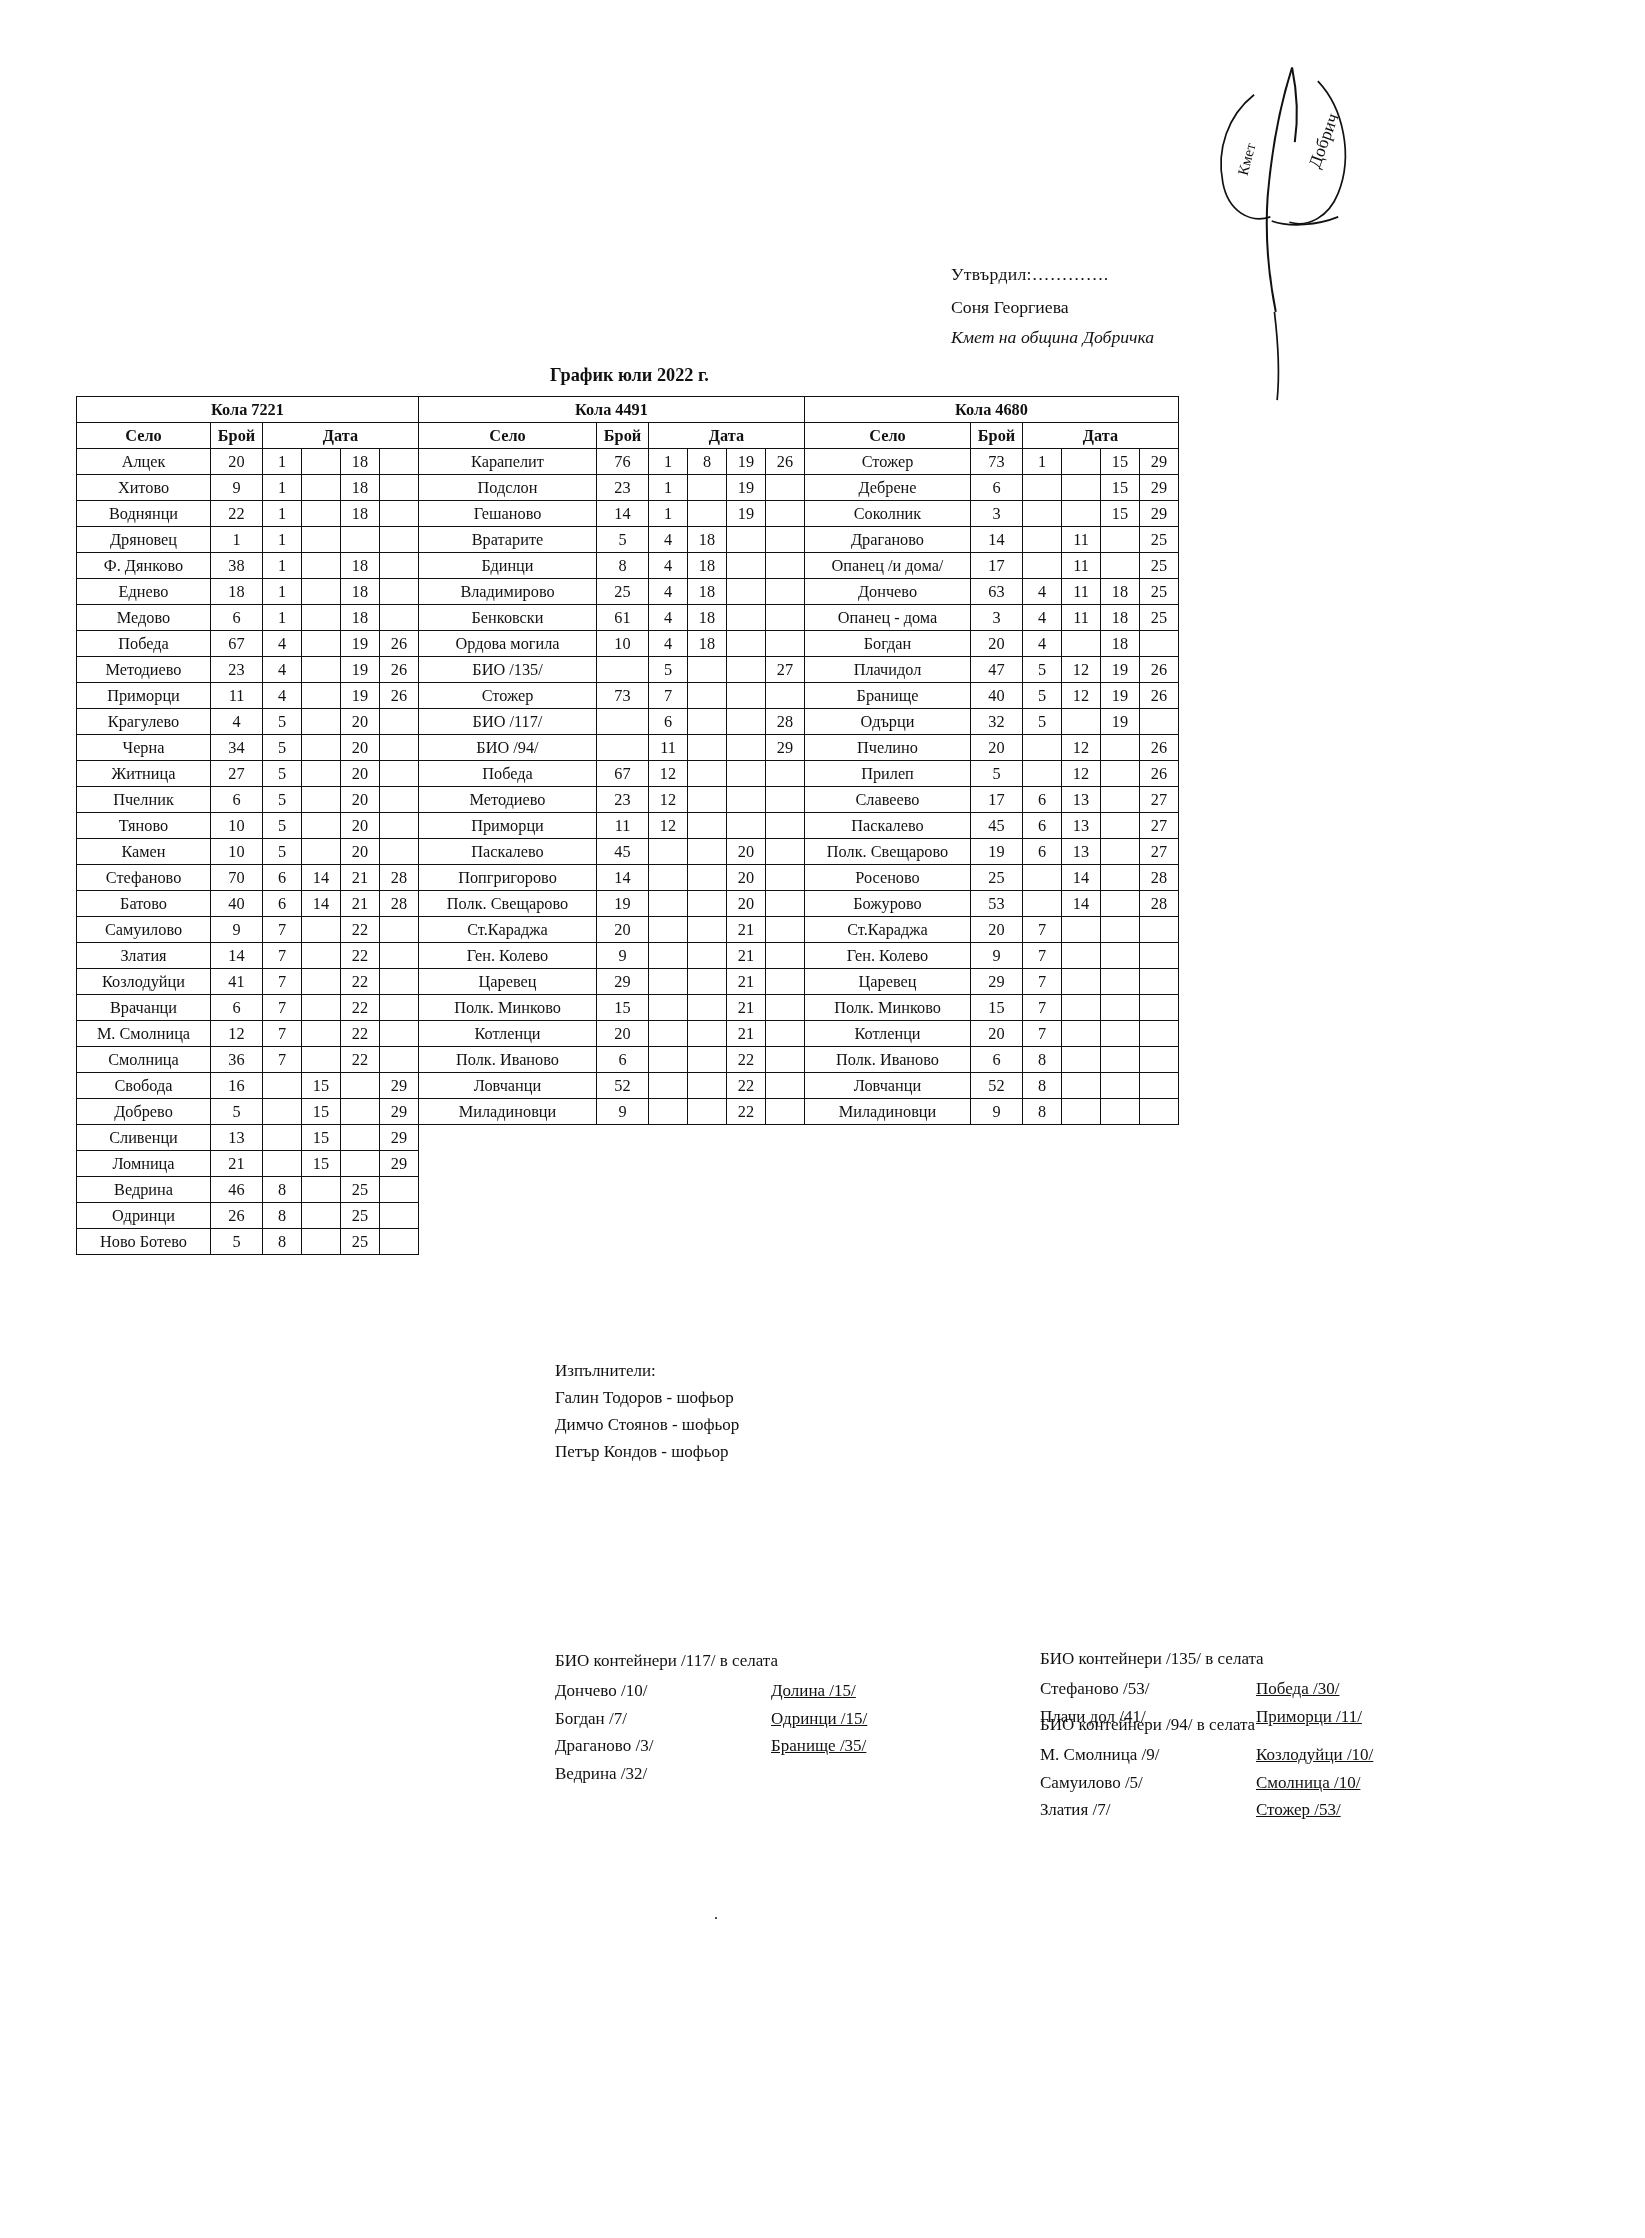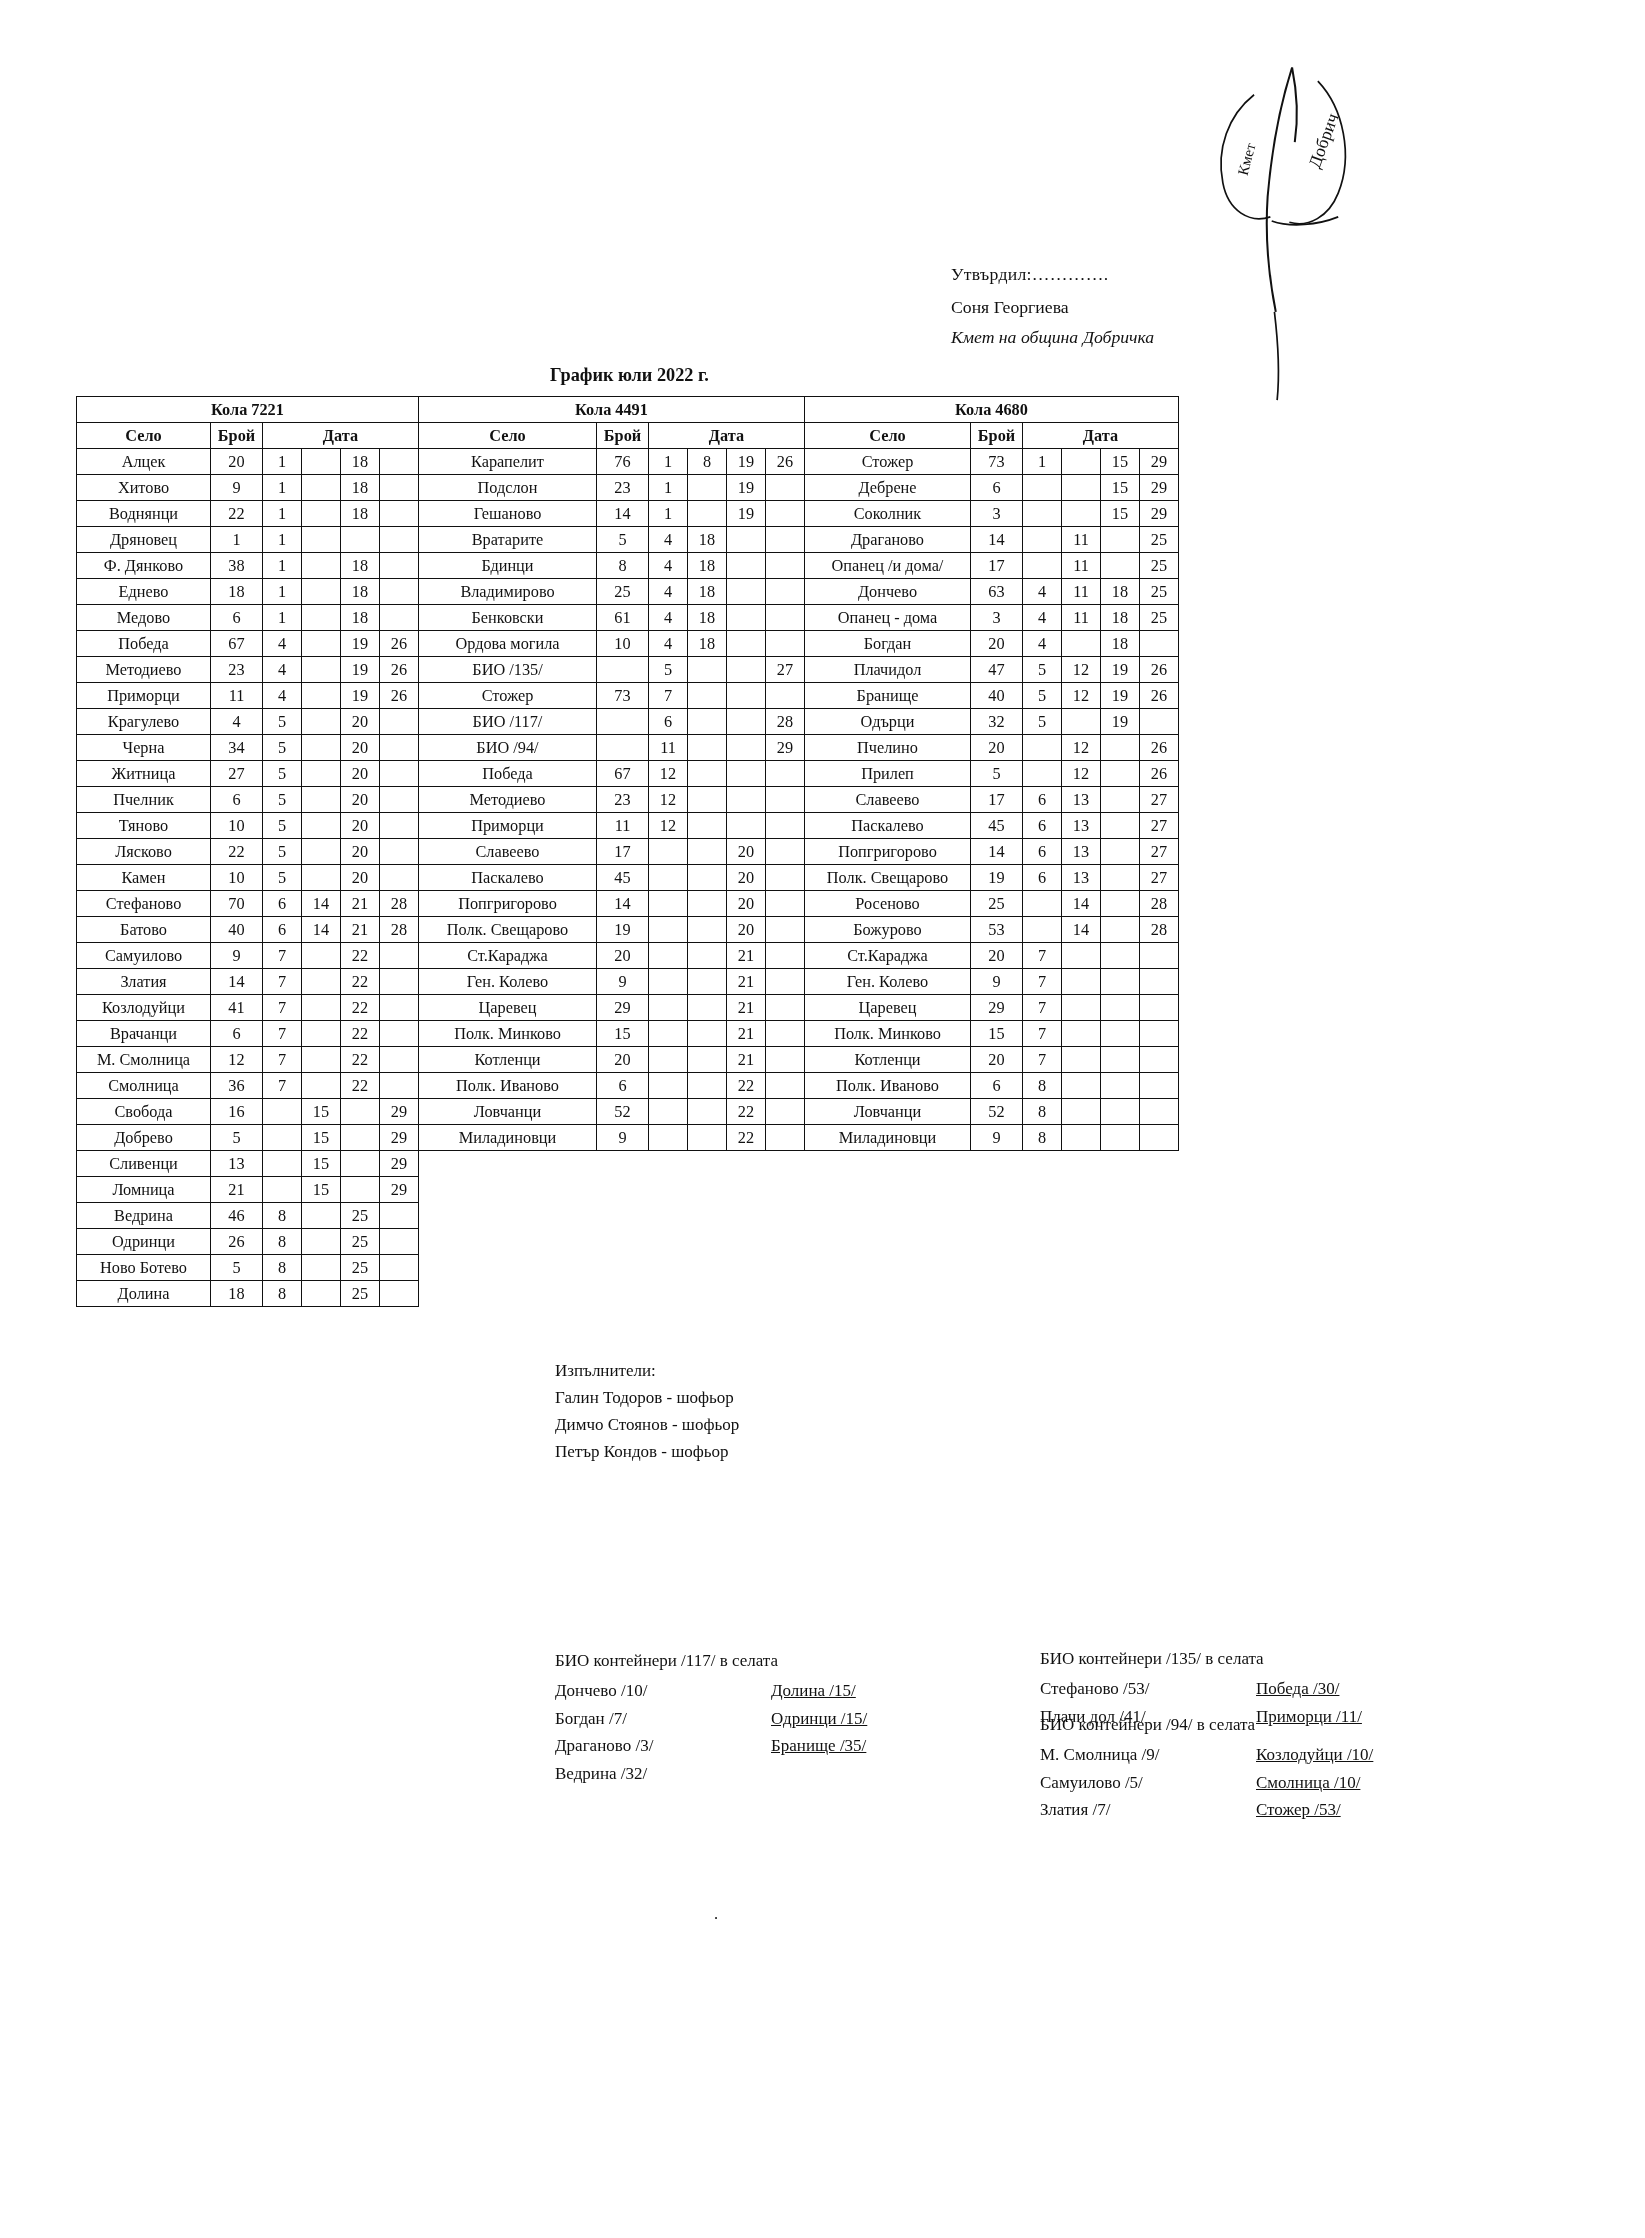--- a/index.html
+++ b/index.html
@@ -466,40 +466,20 @@
           <td class="w-d"></td>
           <td class="w-d"></td>
           <td class="name w-name3">Паскалево</td>
           <td class="w-count">45</td>
           <td class="w-d">6</td>
           <td class="w-d">13</td>
           <td class="w-d"></td>
           <td class="w-d">27</td>
         </tr>
         <tr>
-          <td class="name w-name">Лясково</td>
-          <td class="w-count">22</td>
-          <td class="w-d">5</td>
-          <td class="w-d"></td>
-          <td class="w-d">20</td>
-          <td class="w-d"></td>
-          <td class="name w-name2">Славеево</td>
-          <td class="w-count">17</td>
-          <td class="w-d"></td>
-          <td class="w-d"></td>
-          <td class="w-d">20</td>
-          <td class="w-d"></td>
-          <td class="name w-name3">Попгригорово</td>
-          <td class="w-count">14</td>
-          <td class="w-d">6</td>
-          <td class="w-d">13</td>
-          <td class="w-d"></td>
-          <td class="w-d">27</td>
-        </tr>
-        <tr>
           <td class="name w-name">Камен</td>
           <td class="w-count">10</td>
           <td class="w-d">5</td>
           <td class="w-d"></td>
           <td class="w-d">20</td>
           <td class="w-d"></td>
           <td class="name w-name2">Паскалево</td>
           <td class="w-count">45</td>
           <td class="w-d"></td>
           <td class="w-d"></td>
@@ -788,40 +768,20 @@
           <td class="name w-name3" style="border: none;"></td>
           <td class="w-count" style="border: none;"></td>
           <td class="w-d" style="border: none;"></td>
           <td class="w-d" style="border: none;"></td>
           <td class="w-d" style="border: none;"></td>
           <td class="w-d" style="border: none;"></td>
         </tr>
         <tr>
           <td class="name w-name">Ново Ботево</td>
           <td class="w-count">5</td>
-          <td class="w-d">8</td>
-          <td class="w-d"></td>
-          <td class="w-d">25</td>
-          <td class="w-d"></td>
-          <td class="name w-name2" style="border: none;"></td>
-          <td class="w-count" style="border: none;"></td>
-          <td class="w-d" style="border: none;"></td>
-          <td class="w-d" style="border: none;"></td>
-          <td class="w-d" style="border: none;"></td>
-          <td class="w-d" style="border: none;"></td>
-          <td class="name w-name3" style="border: none;"></td>
-          <td class="w-count" style="border: none;"></td>
-          <td class="w-d" style="border: none;"></td>
-          <td class="w-d" style="border: none;"></td>
-          <td class="w-d" style="border: none;"></td>
-          <td class="w-d" style="border: none;"></td>
-        </tr>
-        <tr>
-          <td class="name w-name">Долина</td>
-          <td class="w-count">18</td>
           <td class="w-d">8</td>
           <td class="w-d"></td>
           <td class="w-d">25</td>
           <td class="w-d"></td>
           <td class="name w-name2" style="border: none;"></td>
           <td class="w-count" style="border: none;"></td>
           <td class="w-d" style="border: none;"></td>
           <td class="w-d" style="border: none;"></td>
           <td class="w-d" style="border: none;"></td>
           <td class="w-d" style="border: none;"></td>

